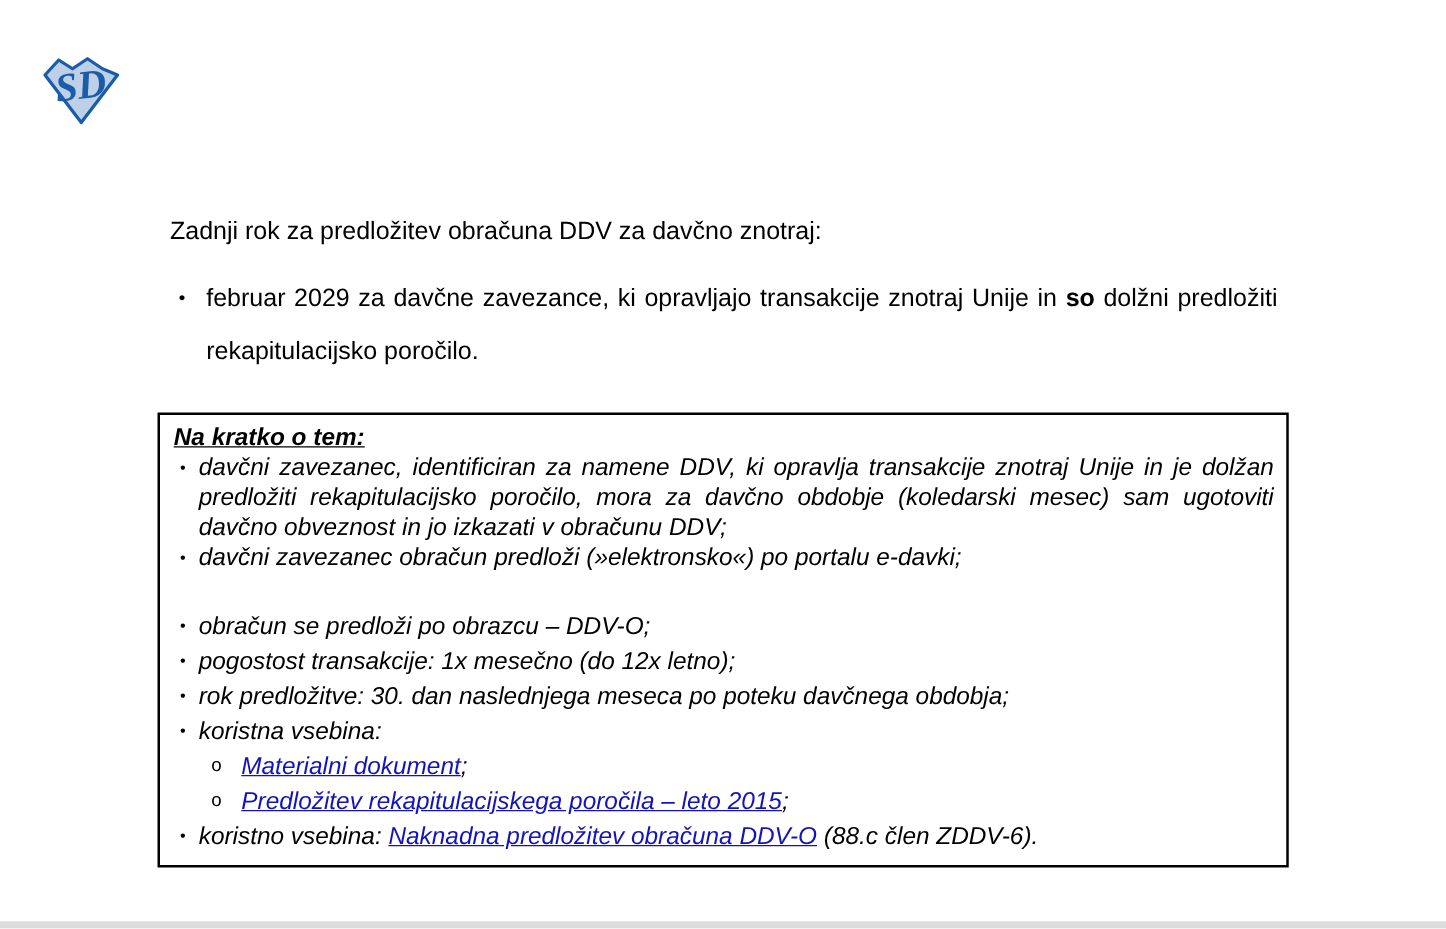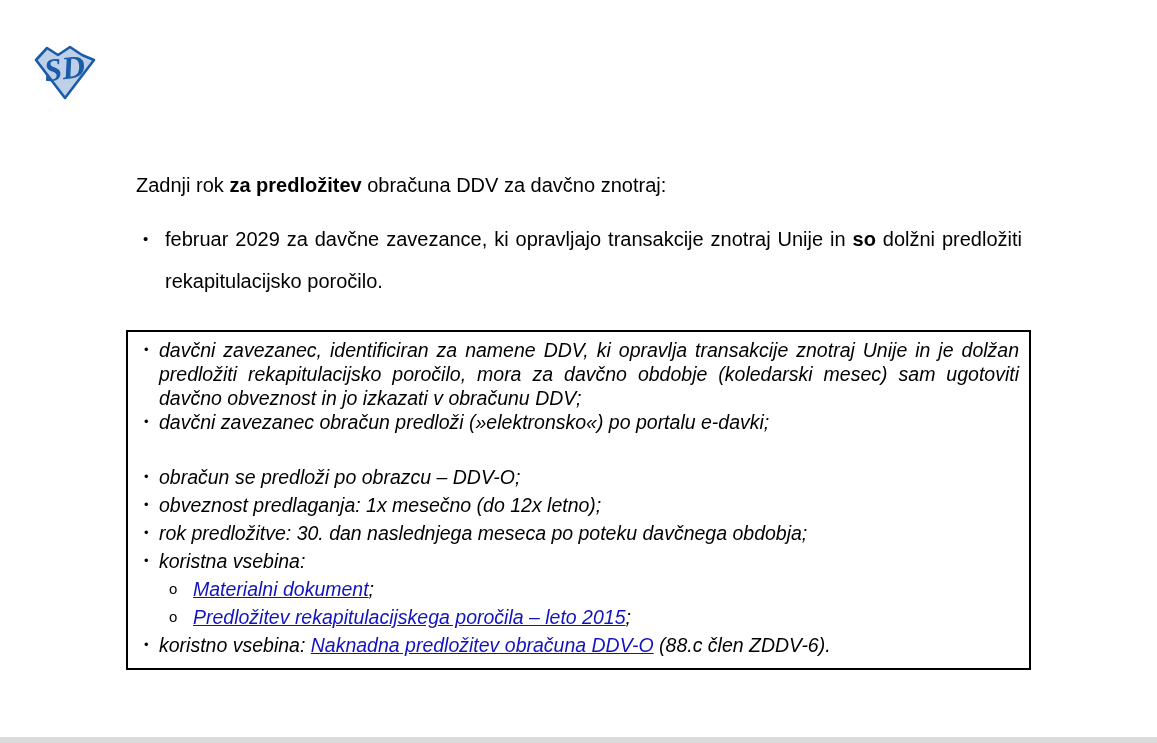--- a/index.html
+++ b/index.html
@@ -27,21 +27,21 @@
     position: absolute;
     left: 136px;
     top: 172px;
     width: 886px;
   }
   .title {
     font-size: 20px;
     line-height: 26px;
     color: #000000;
   }
-  .title .b { font-weight: bold; }
+  .title .b { font-weight: normal; }
   .intro-bullet-row {
     display: flex;
     margin-top: 20px;
   }
   .intro-marker {
     width: 29px;
     flex: 0 0 29px;
     font-size: 15px;
     line-height: 42px;
     padding-left: 7px;
@@ -128,41 +128,42 @@
   <div class="content">
     <div class="title"><span>Zadnji rok </span><span class="b">za predložitev</span><span> obračuna DDV za davčno znotraj:</span></div>
 
     <div class="intro-bullet-row">
       <div class="intro-marker">•</div>
       <div class="intro-text"><span>februar 2029 za davčne zavezance, ki opravljajo transakcije znotraj Unije in </span><span class="b">so</span><span> dolžni predložiti rekapitulacijsko poročilo.</span></div>
     </div>
   </div>
 
   <div class="info-box">
+    <div class="box-heading">Na kratko o tem:</div>
 
     <div class="bullet-row">
       <div class="marker1">•</div>
       <div class="bullet-text just">davčni zavezanec, identificiran za namene DDV, ki opravlja transakcije znotraj Unije in je dolžan predložiti rekapitulacijsko poročilo, mora za davčno obdobje (koledarski mesec) sam ugotoviti davčno obveznost in jo izkazati v obračunu DDV;</div>
     </div>
 
     <div class="bullet-row">
       <div class="marker1">•</div>
       <div class="bullet-text">davčni zavezanec obračun predloži (»elektronsko«) po portalu e-davki;</div>
     </div>
 
     <div class="spacer-line"></div>
 
     <div class="bullet-row sp">
       <div class="marker1">•</div>
       <div class="bullet-text">obračun se predloži po obrazcu – DDV-O;</div>
     </div>
 
     <div class="bullet-row sp">
       <div class="marker1">•</div>
-      <div class="bullet-text">obveznost predlaganja: 1x mesečno (do 12x letno);</div>
+      <div class="bullet-text">pogostost transakcije: 1x mesečno (do 12x letno);</div>
     </div>
 
     <div class="bullet-row sp">
       <div class="marker1">•</div>
       <div class="bullet-text">rok predložitve: 30. dan naslednjega meseca po poteku davčnega obdobja;</div>
     </div>
 
     <div class="bullet-row sp">
       <div class="marker1">•</div>
       <div class="bullet-text">koristna vsebina:</div>

